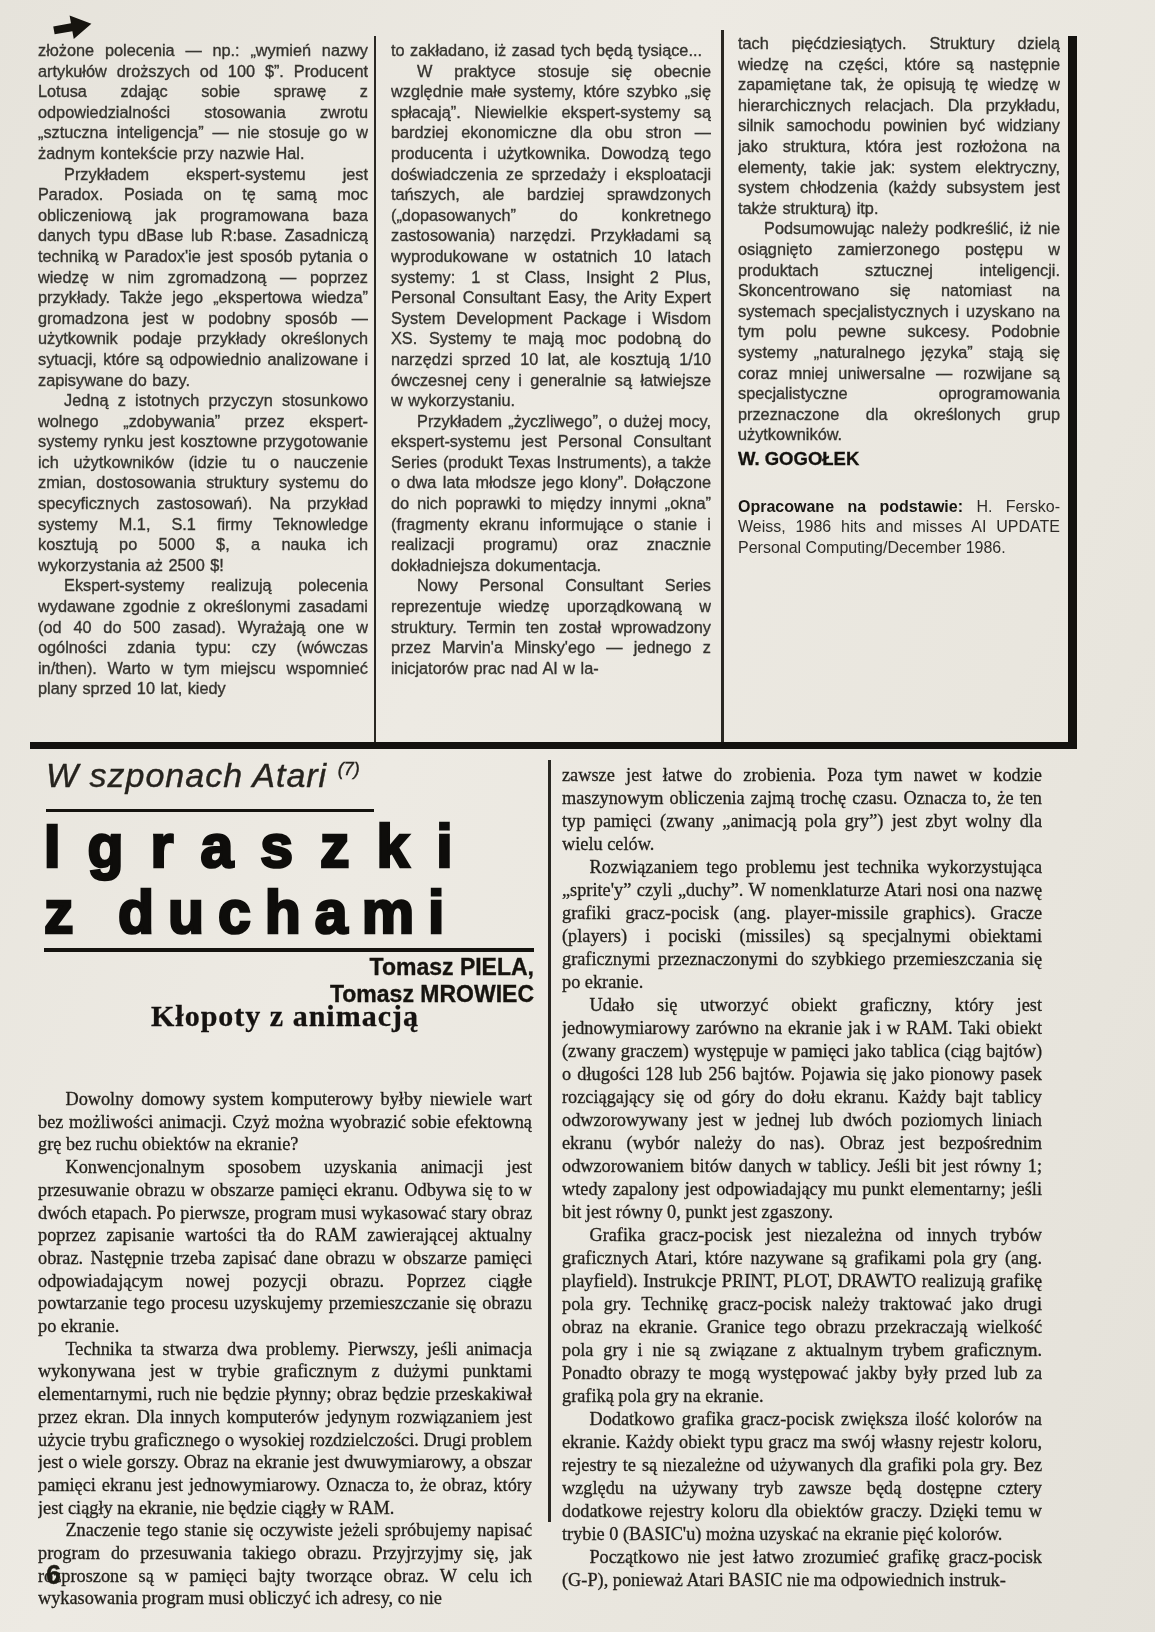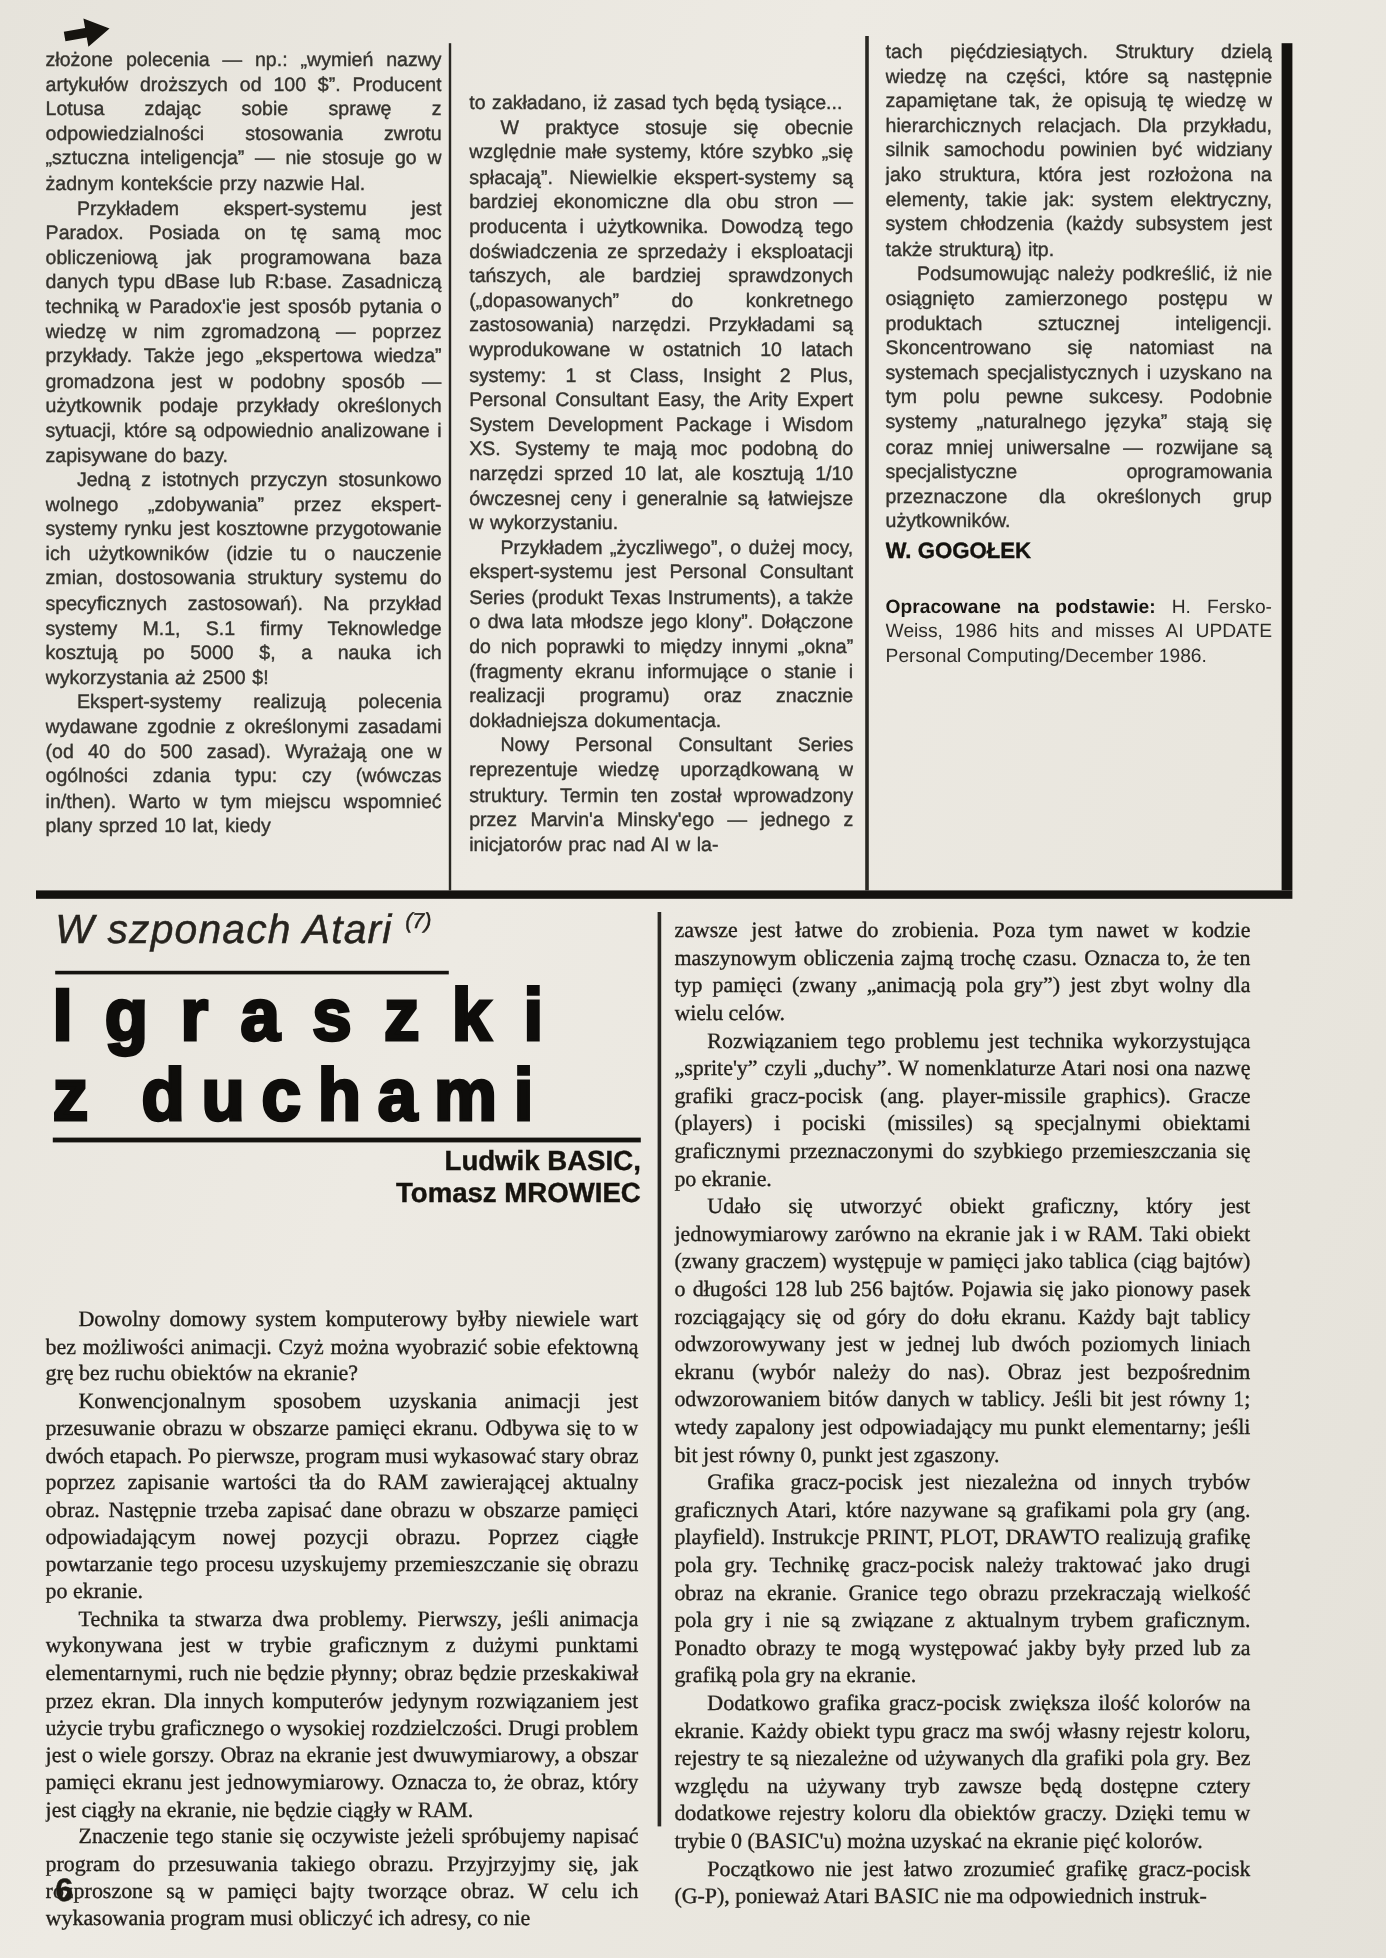--- a/index.html
+++ b/index.html
@@ -75,21 +75,21 @@
   <div class="abs topcol cont" style="left:38px;top:40px;height:700px;overflow:hidden;">
 
   <p>złożone polecenia — np.: „wymień nazwy artykułów droższych od 100 $”. Producent Lotusa zdając sobie sprawę z odpowiedzialności stosowania zwrotu „sztuczna inteligencja” — nie stosuje go w żadnym kontekście przy nazwie Hal.</p>
       <p>Przykładem ekspert-systemu jest Paradox. Posiada on tę samą moc obliczeniową jak programowana baza danych typu dBase lub R:base. Zasadniczą techniką w Paradox'ie jest sposób pytania o wiedzę w nim zgromadzoną — poprzez przykłady. Także jego „ekspertowa wiedza” gromadzona jest w podobny sposób — użytkownik podaje przykłady określonych sytuacji, które są odpowiednio analizowane i zapisywane do bazy.</p>
       <p>Jedną z istotnych przyczyn stosunkowo wolnego „zdobywania” przez ekspert-systemy rynku jest kosztowne przygotowanie ich użytkowników (idzie tu o nauczenie zmian, dostosowania struktury systemu do specyficznych zastosowań). Na przykład systemy M.1, S.1 firmy Teknowledge kosztują po 5000 $, a nauka ich wykorzystania aż 2500 $!</p>
       <p>Ekspert-systemy realizują polecenia wydawane zgodnie z określonymi zasadami (od 40 do 500 zasad). Wyrażają one w ogólności zdania typu: czy (wówczas in/then). Warto w tym miejscu wspomnieć plany sprzed 10 lat, kiedy</p>
     </div>
 
   <div class="abs rule-v" style="left:374px;top:36px;width:2px;height:706px;"></div>
 
-  <div class="abs topcol cont" style="left:391px;top:40px;width:320px;height:700px;overflow:hidden;margin-top:36px;">
+  <div class="abs topcol cont" style="left:391px;top:40px;width:320px;height:700px;overflow:hidden;">
 
   <p>to zakładano, iż zasad tych będą tysiące...</p>
       <p>W praktyce stosuje się obecnie względnie małe systemy, które szybko „się spłacają”. Niewielkie ekspert-systemy są bardziej ekonomiczne dla obu stron — producenta i użytkownika. Dowodzą tego doświadczenia ze sprzedaży i eksploatacji tańszych, ale bardziej sprawdzonych („dopasowanych” do konkretnego zastosowania) narzędzi. Przykładami są wyprodukowane w ostatnich 10 latach systemy: 1 st Class, Insight 2 Plus, Personal Consultant Easy, the Arity Expert System Development Package i Wisdom XS. Systemy te mają moc podobną do narzędzi sprzed 10 lat, ale kosztują 1/10 ówczesnej ceny i generalnie są łatwiejsze w wykorzystaniu.</p>
       <p>Przykładem „życzliwego”, o dużej mocy, ekspert-systemu jest Personal Consultant Series (produkt Texas Instruments), a także o dwa lata młodsze jego klony”. Dołączone do nich poprawki to między innymi „okna” (fragmenty ekranu informujące o stanie i realizacji programu) oraz znacznie dokładniejsza dokumentacja.</p>
       <p>Nowy Personal Consultant Series reprezentuje wiedzę uporządkowaną w struktury. Termin ten został wprowadzony przez Marvin'a Minsky'ego — jednego z inicjatorów prac nad AI w la-</p>
     </div>
 
   <div class="abs rule-v" style="left:721px;top:30px;width:2.5px;height:712px;"></div>
 
   <div class="abs" style="left:738px;top:33px;width:322px;height:708px;overflow:hidden;">
@@ -107,24 +107,25 @@
 
   <div class="abs kicker" style="left:46px;top:756px;"><span>W szponach Atari</span> <sup>(7)</sup></div>
   <div class="abs hline" style="left:46px;top:809px;width:328px;height:3px;"></div>
 
   <div class="abs title t1" style="left:44px;top:814px;">Igraszki</div>
   <div class="abs title t2" style="left:44px;top:880px;">z duchami</div>
   <div class="abs hline" style="left:44px;top:948px;width:490px;height:3.5px;"></div>
 
   <div class="abs authors" style="left:44px;top:954px;width:490px;">
 
-  <div>Ludwik BASIC,</div>
+  <div>Tomasz PIELA,</div>
       <div>Tomasz MROWIEC</div>
     </div>
 
+  <div class="abs article-heading" style="left:38px;top:999px;width:494px;">Kłopoty z animacją</div>
 
   <div class="abs serifcol colL" style="left:38px;top:1088px;height:526px;overflow:hidden;">
 
   <p>Dowolny domowy system komputerowy byłby niewiele wart bez możliwości animacji. Czyż można wyobrazić sobie efektowną grę bez ruchu obiektów na ekranie?</p>
       <p>Konwencjonalnym sposobem uzyskania animacji jest przesuwanie obrazu w obszarze pamięci ekranu. Odbywa się to w dwóch etapach. Po pierwsze, program musi wykasować stary obraz poprzez zapisanie wartości tła do RAM zawierającej aktualny obraz. Następnie trzeba zapisać dane obrazu w obszarze pamięci odpowiadającym nowej pozycji obrazu. Poprzez ciągłe powtarzanie tego procesu uzyskujemy przemieszczanie się obrazu po ekranie.</p>
       <p>Technika ta stwarza dwa problemy. Pierwszy, jeśli animacja wykonywana jest w trybie graficznym z dużymi punktami elementarnymi, ruch nie będzie płynny; obraz będzie przeskakiwał przez ekran. Dla innych komputerów jedynym rozwiązaniem jest użycie trybu graficznego o wysokiej rozdzielczości. Drugi problem jest o wiele gorszy. Obraz na ekranie jest dwuwymiarowy, a obszar pamięci ekranu jest jednowymiarowy. Oznacza to, że obraz, który jest ciągły na ekranie, nie będzie ciągły w RAM.</p>
       <p>Znaczenie tego stanie się oczywiste jeżeli spróbujemy napisać program do przesuwania takiego obrazu. Przyjrzyjmy się, jak rozproszone są w pamięci bajty tworzące obraz. W celu ich wykasowania program musi obliczyć ich adresy, co nie</p>
     </div>
 
   <div class="abs rule-v" style="left:548px;top:760px;width:3px;height:762px;"></div>

